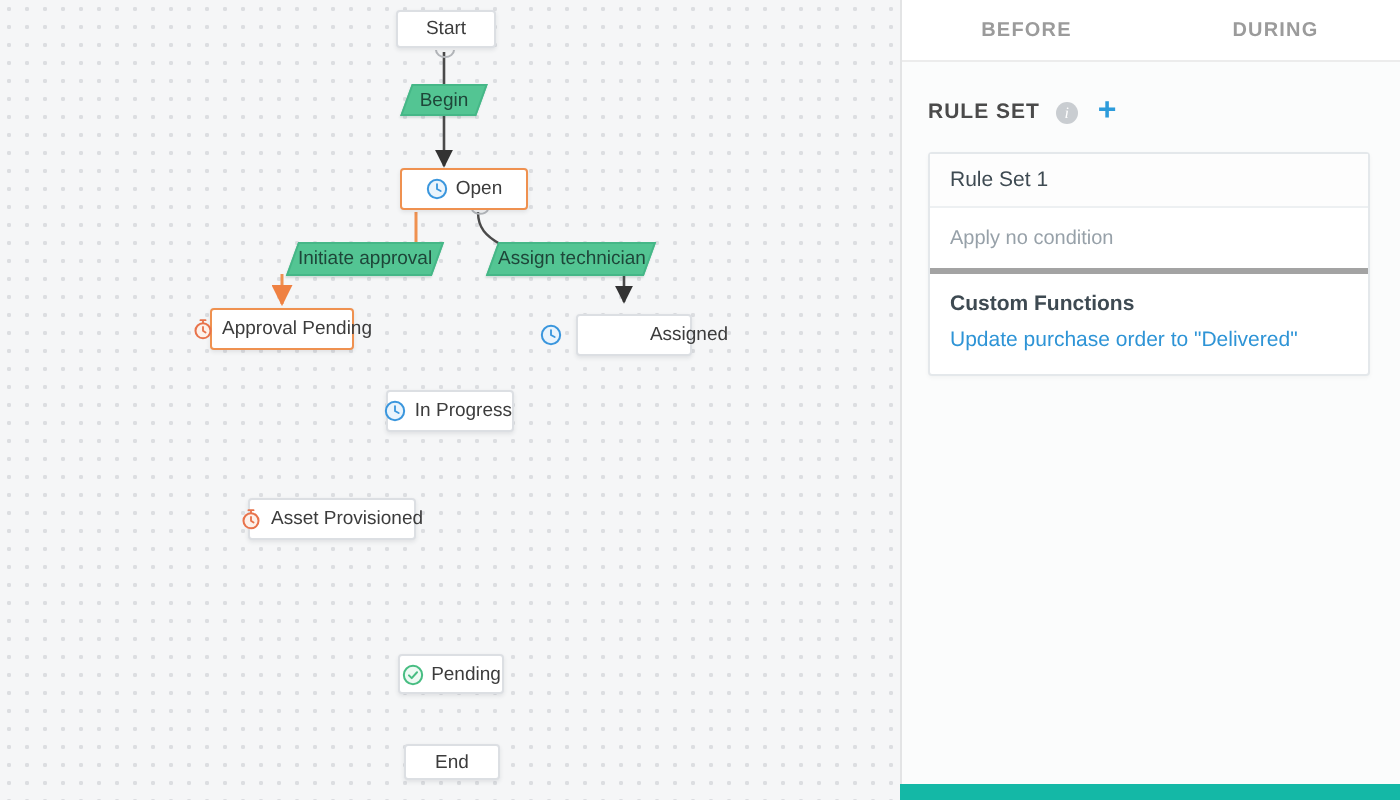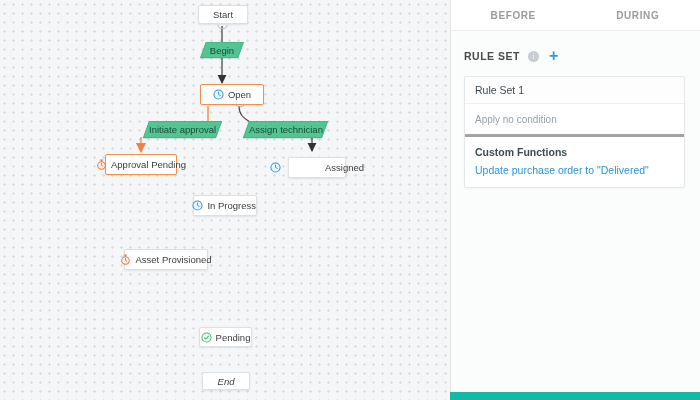--- a/index.html
+++ b/index.html
@@ -153,21 +153,21 @@
     <div class="node" style="left:199px;top:327px;width:53px;height:20px;">
       <span class="nicon">
         <svg viewBox="0 0 12 12" width="11" height="11">
             <circle cx="6" cy="6" r="5" fill="#edfaf3" stroke="#47bd82" stroke-width="1.1"></circle>
             <path d="M3.8 6.2 L5.3 7.7 L8.2 4.5" stroke="#47bd82" stroke-width="1.1" fill="none" stroke-linecap="round" stroke-linejoin="round"></path>
           </svg>
       </span>
       <span>Pending</span>
     </div>
 
-    <div class="node" style="left:202px;top:372px;width:48px;height:18px;font-style:italic;">
+    <div class="node" style="left:202px;top:372px;width:48px;height:18px;">
       <span>End</span>
     </div>
 
     <div class="transition" style="left:203px;top:42px;width:38px;height:16px;">
       <span>Begin</span>
     </div>
     <div class="transition" style="left:146px;top:121px;width:73px;height:17px;">
       <span>Initiate approval</span>
     </div>
     <div class="transition" style="left:246px;top:121px;width:79px;height:17px;">

